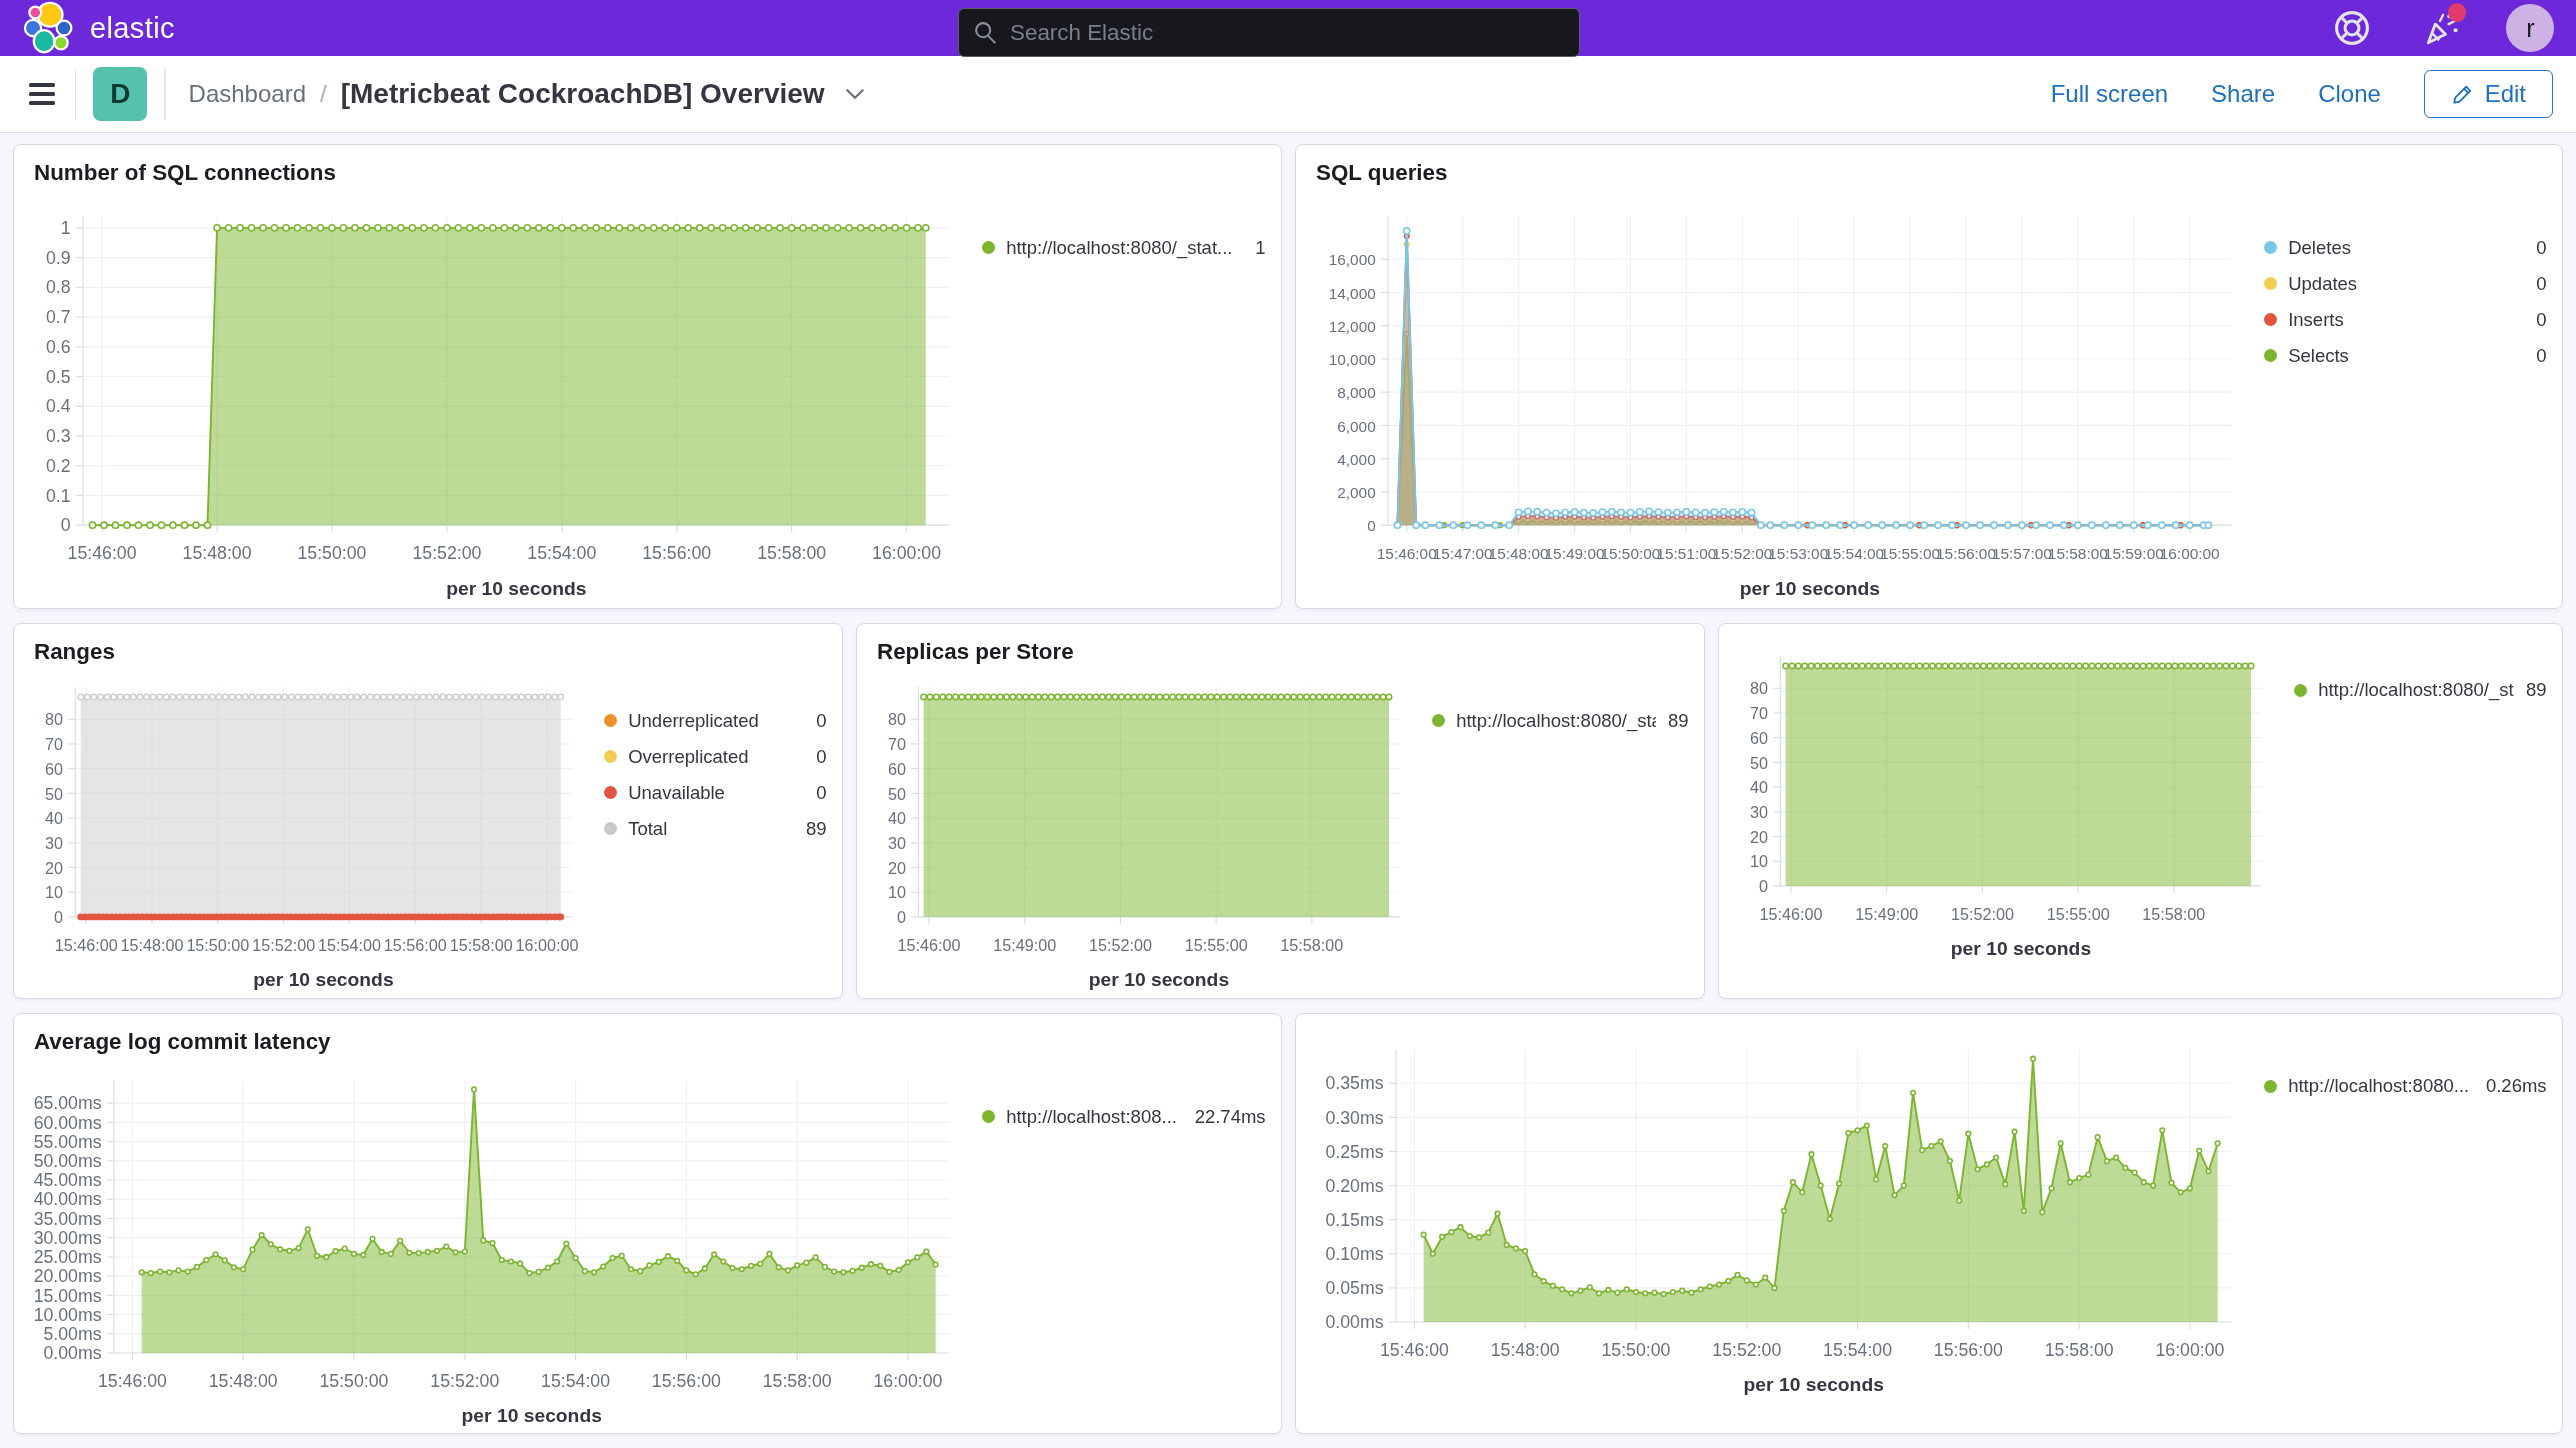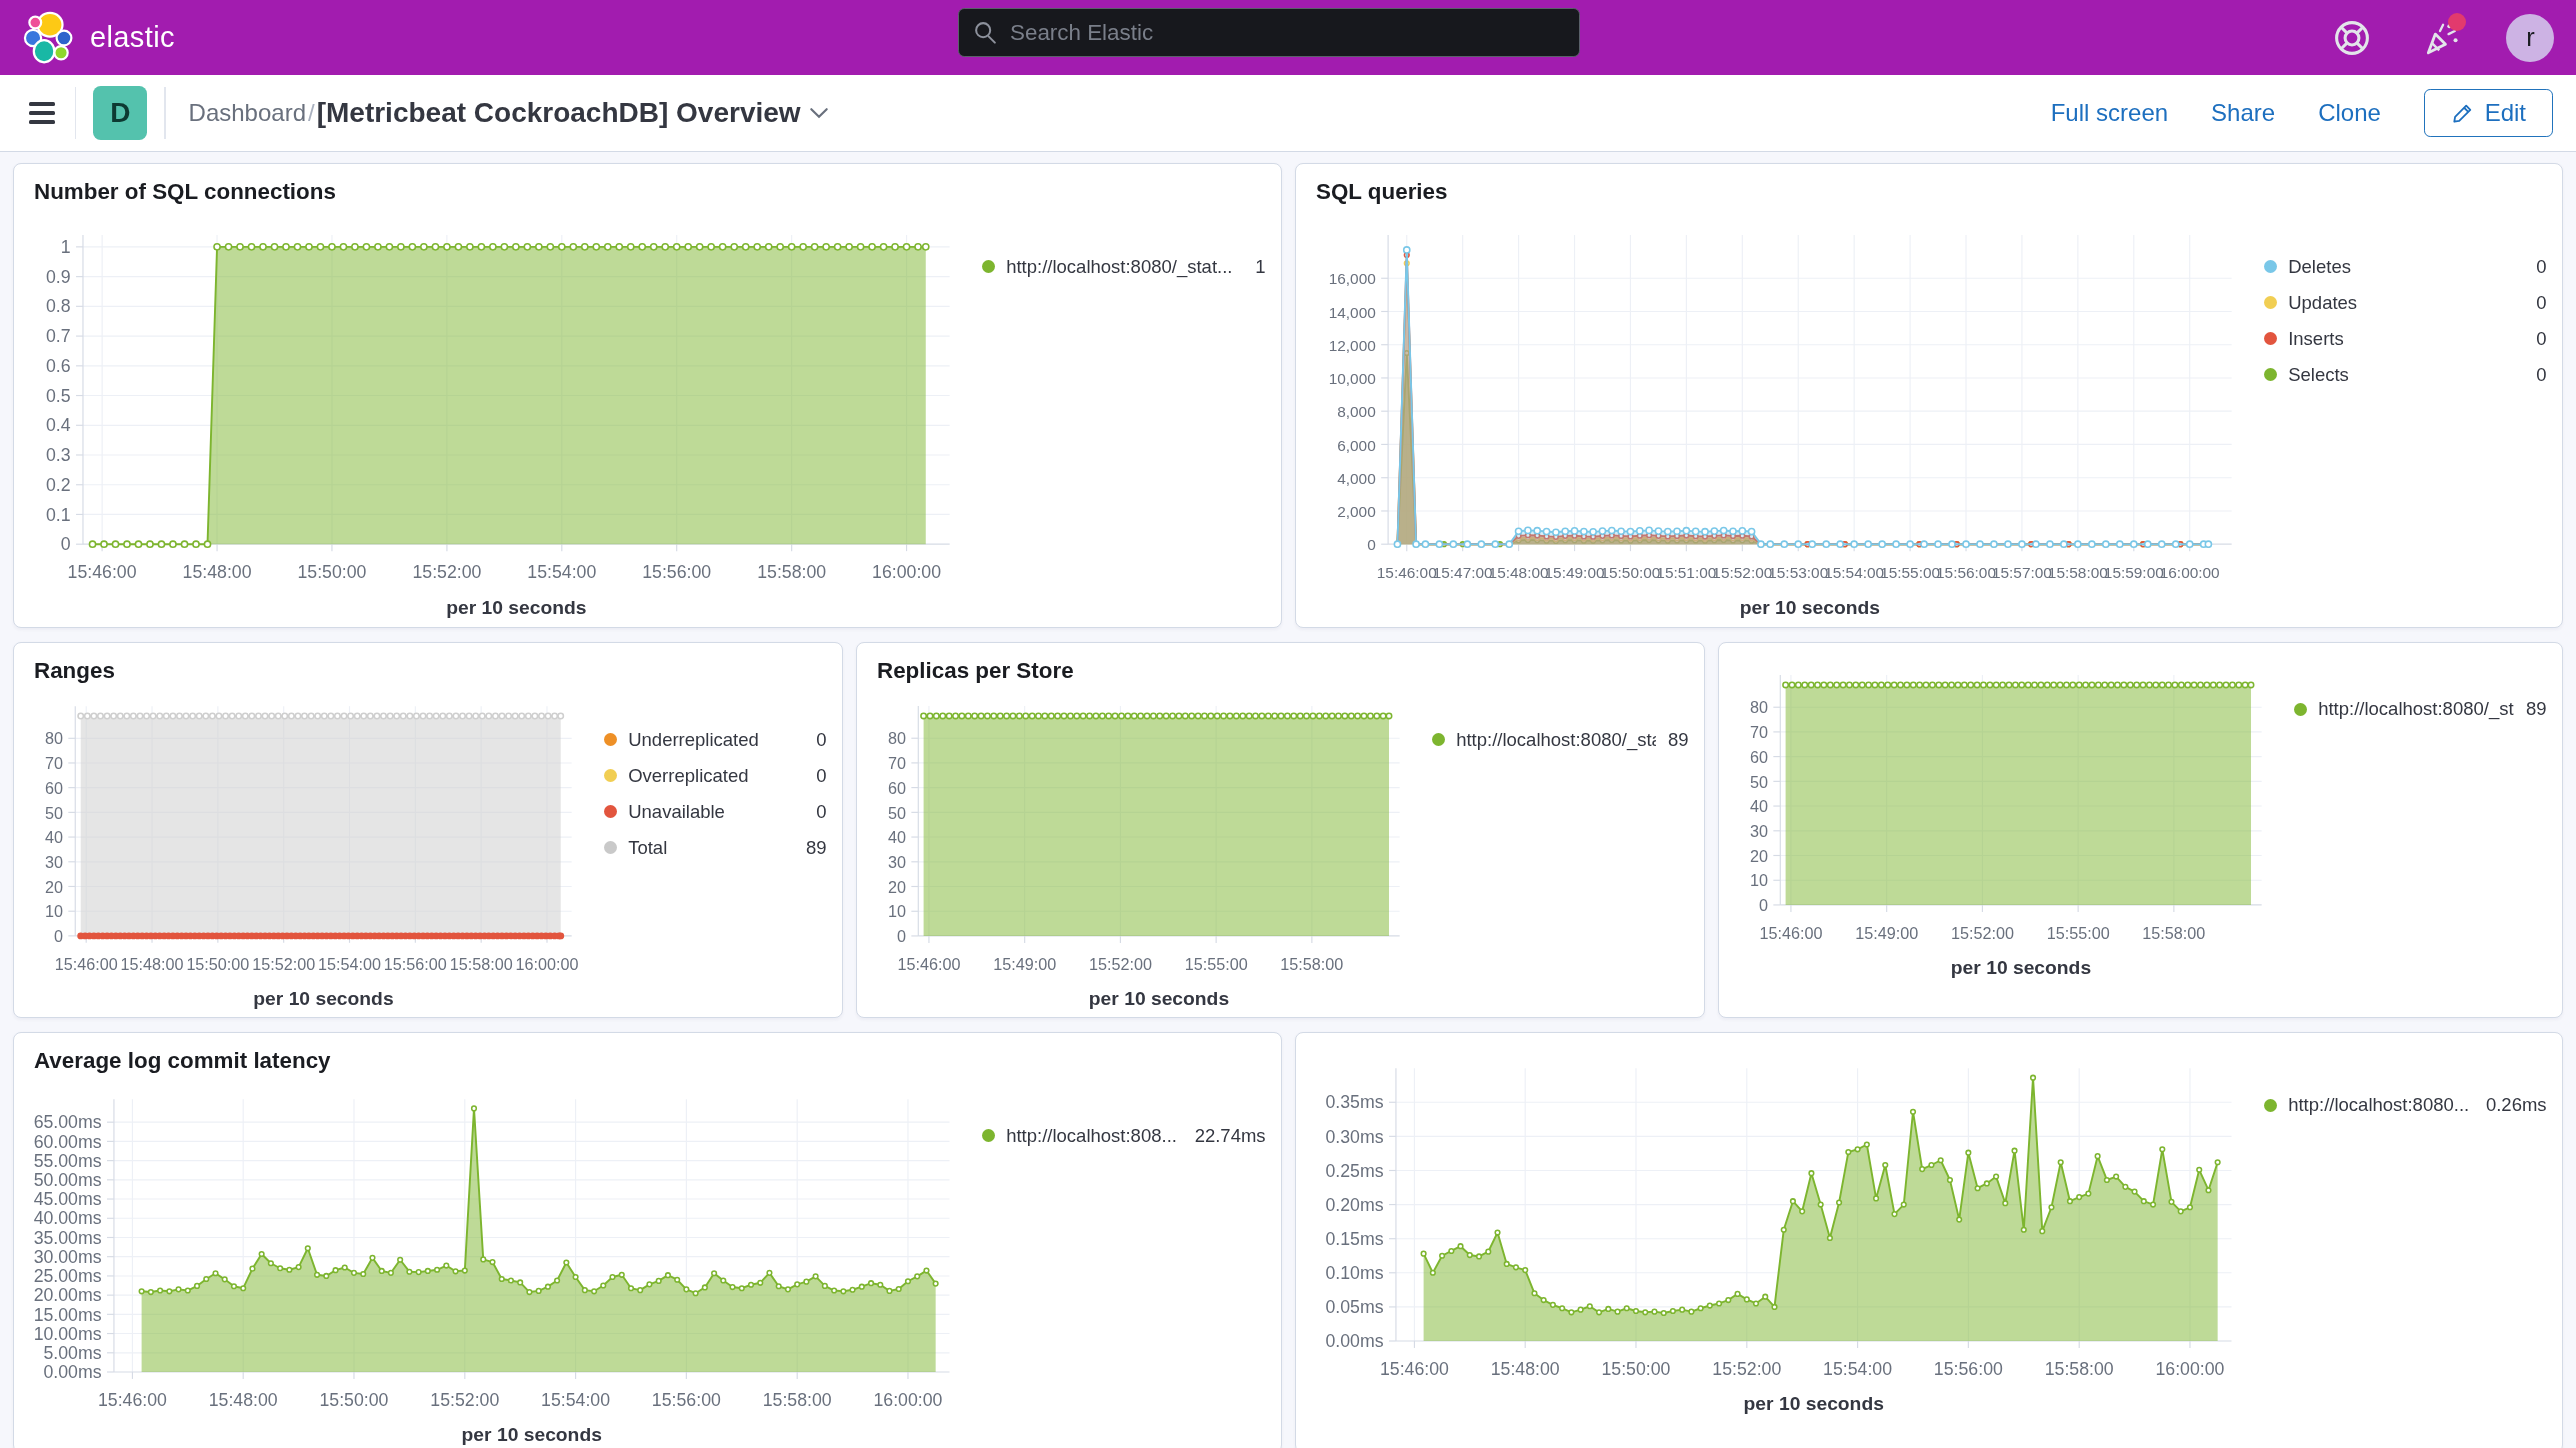--- a/index.html
+++ b/index.html
@@ -1,41 +1,41 @@
 <!DOCTYPE html>
 <html style="font-size:12.3px"><head>
 <meta charset="utf-8">
 <style>
   * { box-sizing: border-box; margin: 0; padding: 0; }
   html,body { width: 2576px; height: 1448px; overflow: hidden; }
   body { font-family: "Liberation Sans","DejaVu Sans",sans-serif; background:#f6f7fc; }
 
   
-  .topbar { height:75px; background:#a21caf; display:flex; align-items:center; padding:0 21.6px; position:relative; }
+  .topbar { height:56px; background:#6d28d9; display:flex; align-items:center; padding:0 21.6px; position:relative; }
   .logo { display:flex; align-items:center; gap:12.3px; }
   .logo-text { color:#fff; font-size:29px; font-weight:400; letter-spacing:0.4px; }
   .searchwrap { position:absolute; left:958px; top:8px; width:622px; height:49px; }
   .search { width:100%; height:100%; background:#17181d; border:1.2px solid #5a6069; border-radius:6.2px;
             color:#aeb4bf; font-size:22.4px; padding:0 15.4px 0 51px; outline:none; font-family:inherit;}
   .search::placeholder { color:#7a7f8a; }
   .search-ic { position:absolute; left:15.4px; top:12.3px; }
   .top-icons { margin-left:auto; display:flex; align-items:center; gap:45px; }
   .icon-btn { position:relative; width:43px; height:43px; display:flex; align-items:center; justify-content:center; cursor:pointer; }
   .badge-dot { position:absolute; right:-4.6px; top:-3.1px; width:18.5px; height:18.5px; border-radius:50%; background:#e23a6d; }
   .avatar { width:48px; height:48px; border-radius:50%; background:#cdb3e4; color:#1b1c22; font-size:25.5px;
             display:flex; align-items:center; justify-content:center; }
 
   
   .toolbar { height:77px; background:#fff; border-bottom:1.2px solid #d3dae6; display:flex; align-items:center; padding:0 23px; }
   .hamburger { width:26px; display:flex; flex-direction:column; gap:5.4px; cursor:pointer; margin:0 20px 0 6.2px;}
   .hamburger span { height:3.5px; background:#343741; border-radius:1.5px; }
   .tdiv { width:1.2px; height:52px; background:#e2e6ee; }
   .dash-badge { width:54px; height:54px; background:#54c2ad; border-radius:7.7px; margin:0 17px;
                 display:flex; align-items:center; justify-content:center; font-size:28px; font-weight:bold; color:#0d3a32; }
-  .crumbs { display:flex; align-items:center; gap:2px; margin-left:23px; }
+  .crumbs { display:flex; align-items:center; gap:14px; margin-left:23px; }
   .crumb-root { color:#69707d; font-size:24px; }
   .crumb-sep { color:#aab1bf; font-size:24px; }
   .crumb-title { color:#343741; font-size:28px; font-weight:600; }
   .chev { margin-left:6.2px; }
   .tb-actions { margin-left:auto; display:flex; align-items:center; gap:43px; }
   .tb-link { color:#1d6fbf; font-size:24px; font-weight:500; cursor:pointer; text-decoration:none; }
   .edit-btn { display:flex; align-items:center; gap:10.8px; color:#1d6fbf; font-size:24px; font-weight:500;
               border:1.3px solid #2173bc; border-radius:6.2px; padding:9.3px 26px; background:#fff; cursor:pointer; font-family:inherit;}
 
   

